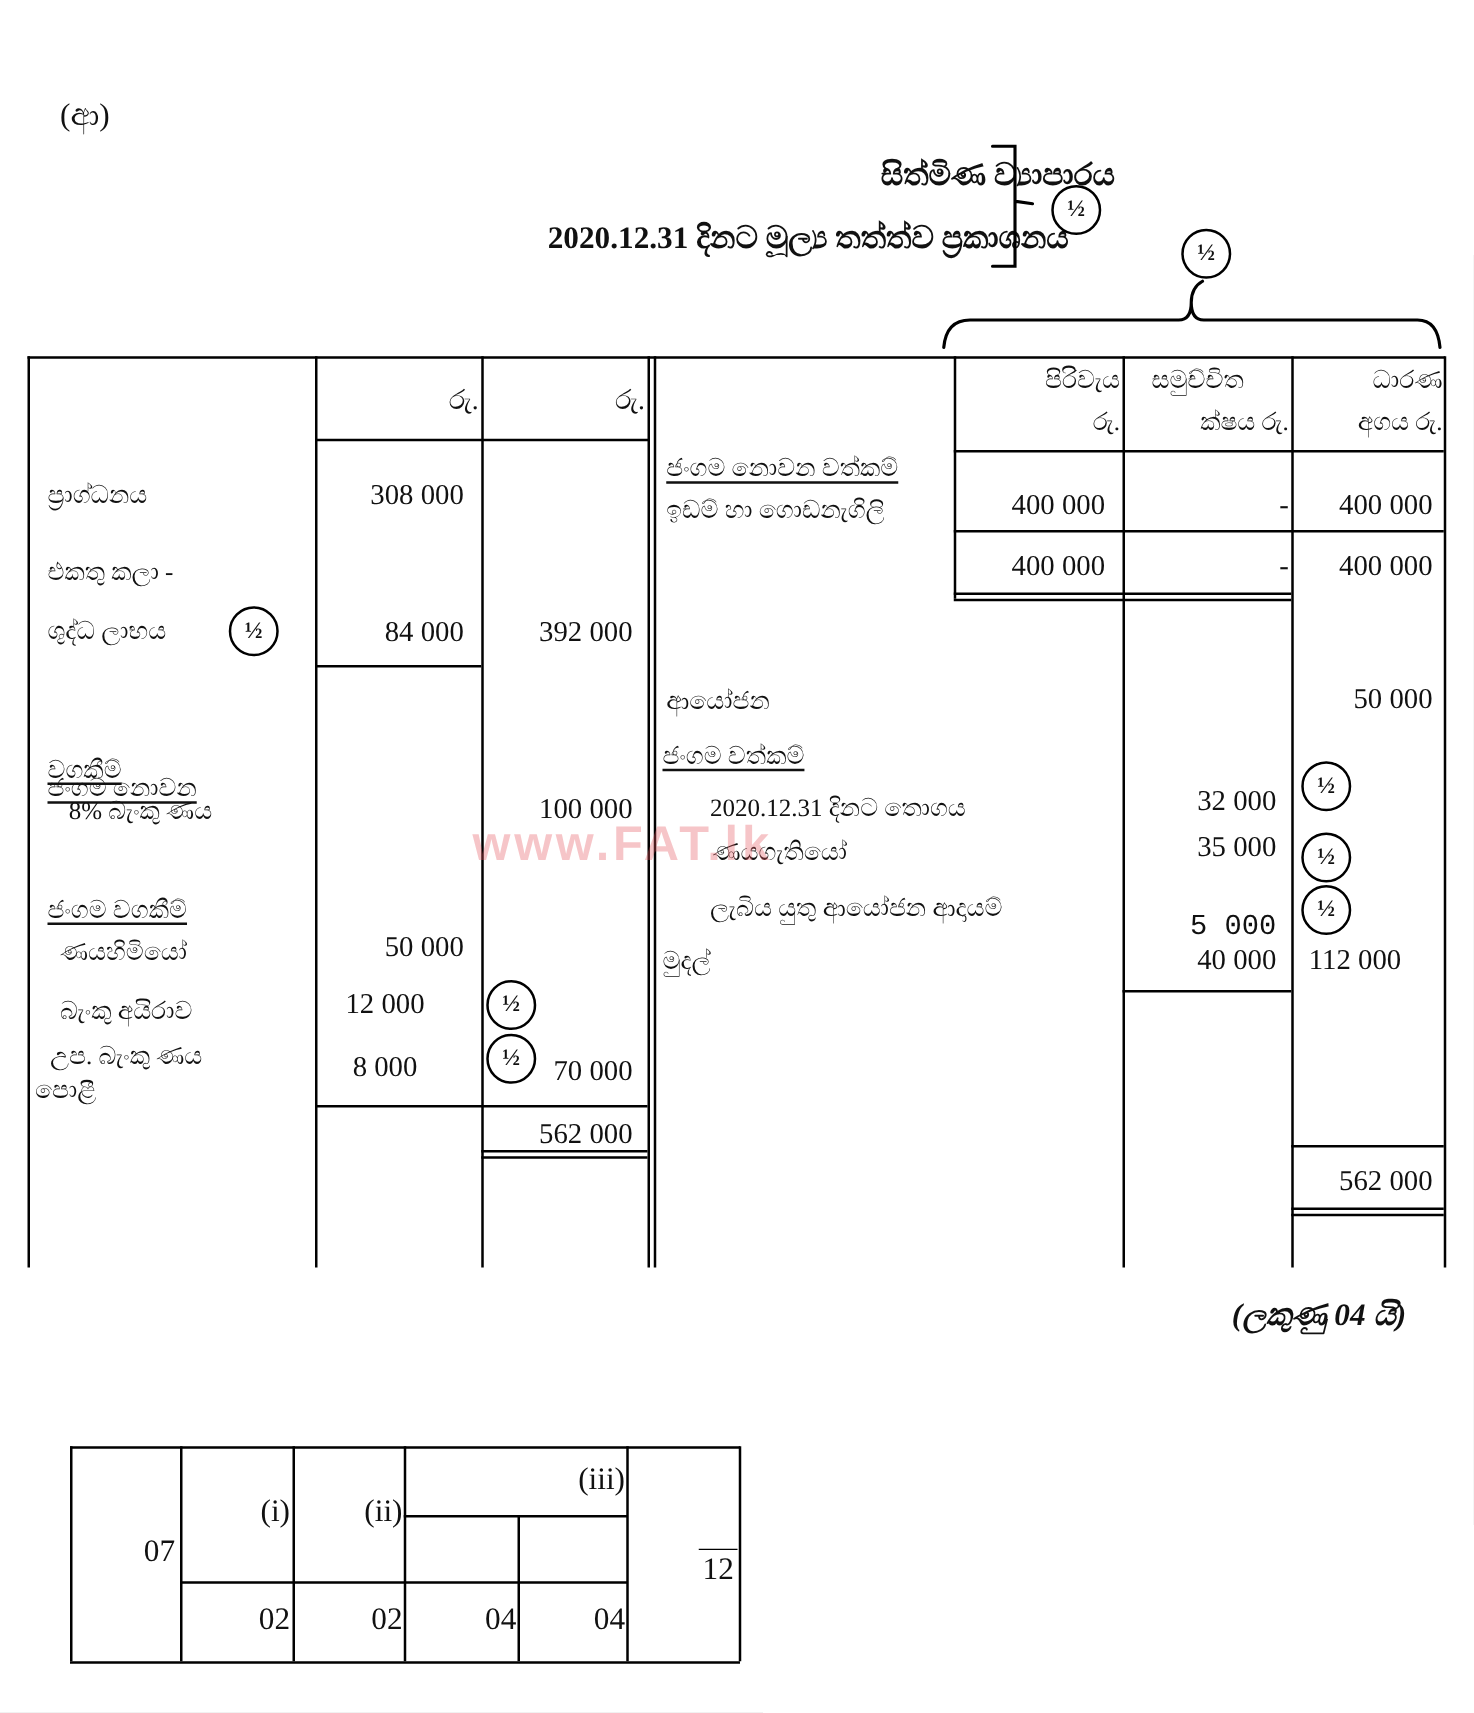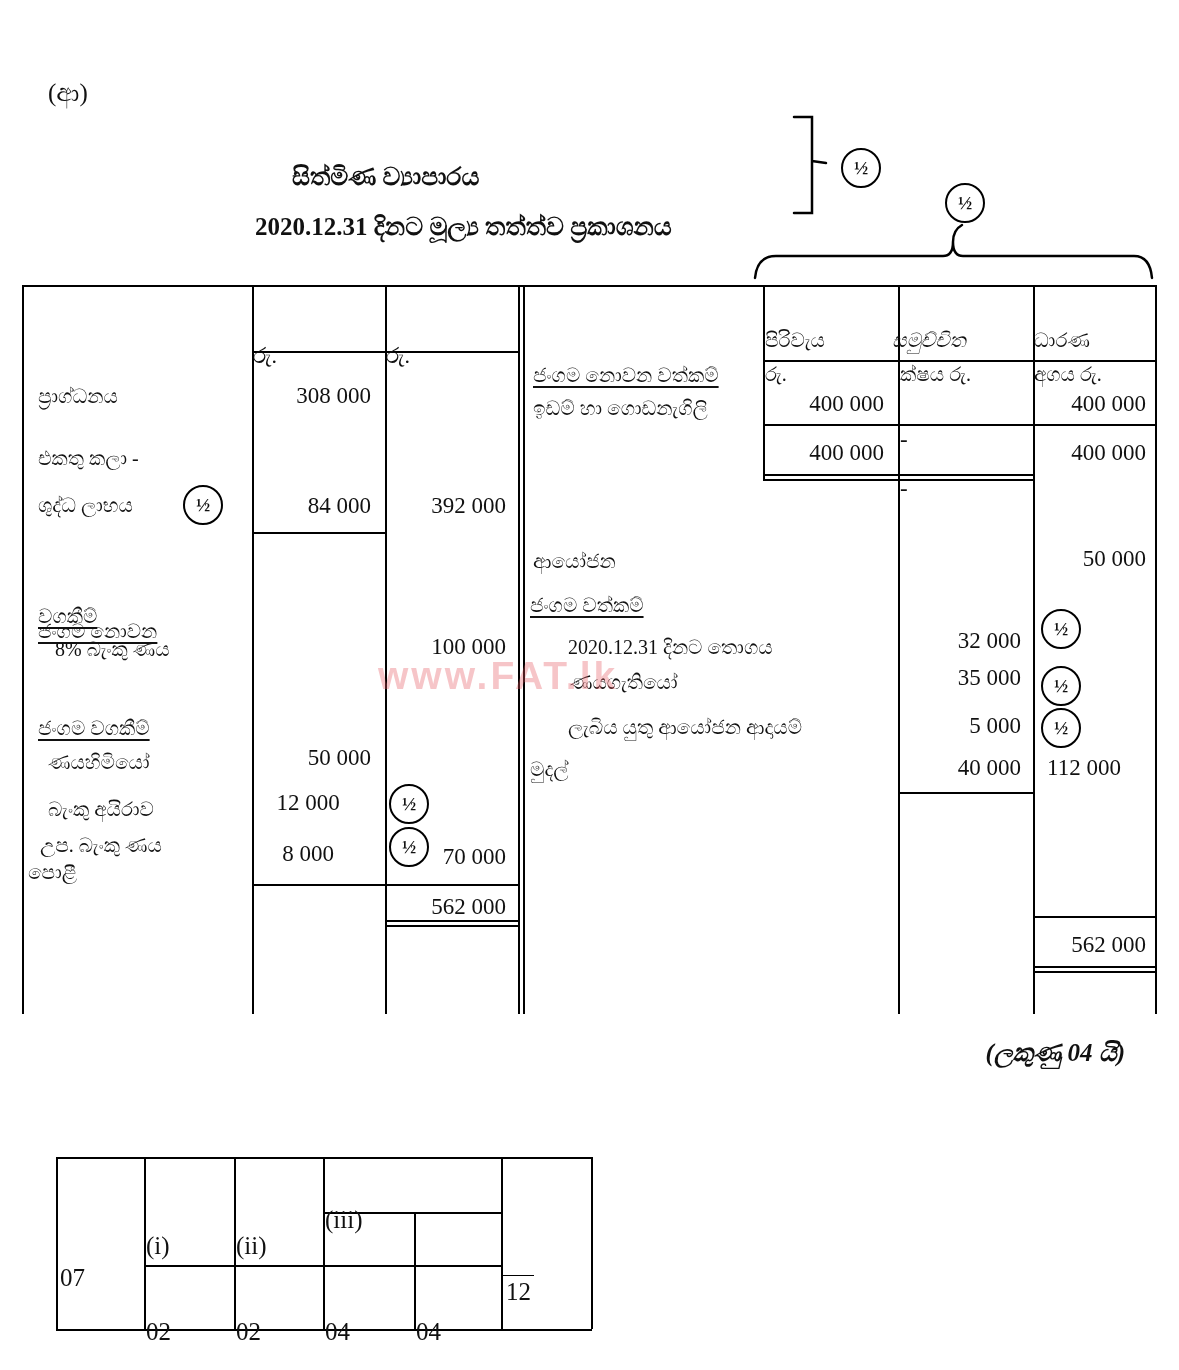--- a/index.html
+++ b/index.html
@@ -5,21 +5,21 @@
   html,body { margin:0; padding:0; background:#e8e8e8; }
   #canvas {
     position:relative; width:1179px; height:1370px; background:#ffffff;
     font-family:"Liberation Serif","DejaVu Serif",serif; color:#111;
     overflow:hidden; margin:0 auto;
   }
   .hl { position:absolute; background:#000; height:1.5px; }
   .vl { position:absolute; background:#000; width:1.5px; }
   .t  { position:absolute; font-size:20px; line-height:25px; white-space:nowrap; }
   .num{ position:absolute; font-size:23px; line-height:26px; text-align:right; white-space:nowrap; }
-  .ctr{ text-align:left;margin-top:36px; }
+  .ctr{ text-align:right; }
   .b  { font-weight:bold; }
   .u  { text-decoration:underline; text-underline-offset:4px; }
   .half {
     position:absolute; width:40px; height:40px; box-sizing:border-box;
     border:2px solid #000; border-radius:50%;
     display:flex; align-items:center; justify-content:center;
     font-size:19px; font-weight:bold;
   }
   .wm {
     position:absolute; left:378px; top:654px; font-size:39px; font-weight:bold;
@@ -116,21 +116,21 @@
   <div class="num" style="left:245px; top:841px; width:126px;text-align:center;">8 000</div>
   <div class="half" style="left:389px; top:827px;">
       <span>½</span>
     </div>
   <div class="num" style="left:380px; top:844px; width:126px;">70 000</div>
 
   <div class="num" style="left:380px; top:894px; width:126px;">562 000</div>
 
   <div class="t ctr" style="left:765px; top:292px; width:131px;">පිරිවැය</div>
   <div class="t ctr" style="left:765px; top:326px; width:131px;">රු.</div>
-  <div class="t ctr" style="left:892px; top:292px; width:131px;font-style:italic;">සමුච්චිත</div>
+  <div class="t ctr" style="left:864px; top:292px; width:131px;">සමුච්චිත</div>
   <div class="t ctr" style="left:900px; top:326px; width:131px;">ක්ෂය රු.</div>
   <div class="t ctr" style="left:1034px; top:292px; width:120px;">ධාරණ</div>
   <div class="t ctr" style="left:1034px; top:326px; width:120px;">අගය රු.</div>
 
   <div class="t u" style="left:533px; top:363px;">ජංගම නොවන වත්කම්</div>
 
   <div class="t" style="left:533px; top:396px;">ඉඩම් හා ගොඩනැගිලි</div>
   <div class="num" style="left:758px; top:391px; width:126px;">400 000</div>
   <div class="num ctr" style="left:900px; top:391px; width:131px;">-</div>
   <div class="num" style="left:1022px; top:391px; width:124px;">400 000</div>
@@ -150,21 +150,21 @@
       <span>½</span>
     </div>
 
   <div class="t" style="left:570px; top:670px;">ණයගැතියෝ</div>
   <div class="num" style="left:895px; top:665px; width:126px;">35 000</div>
   <div class="half" style="left:1041px; top:666px;">
       <span>½</span>
     </div>
 
   <div class="t" style="left:568px; top:715px;">ලැබිය යුතු ආයෝජන ආදායම්</div>
-  <div class="num" style="left:895px; top:713px; width:126px;">5 000</div>
+  <div class="num" style="left:895px; top:728px; width:126px;font-family:Liberation Mono, monospace;">5 000</div>
   <div class="half" style="left:1041px; top:708px;">
       <span>½</span>
     </div>
 
   <div class="t" style="left:530px; top:757px;">මුදල්</div>
   <div class="num" style="left:895px; top:755px; width:126px;">40 000</div>
   <div class="num" style="left:1022px; top:755px; width:124px;text-align:center;">112 000</div>
 
   <div class="num" style="left:1022px; top:932px; width:124px;">562 000</div>
 

